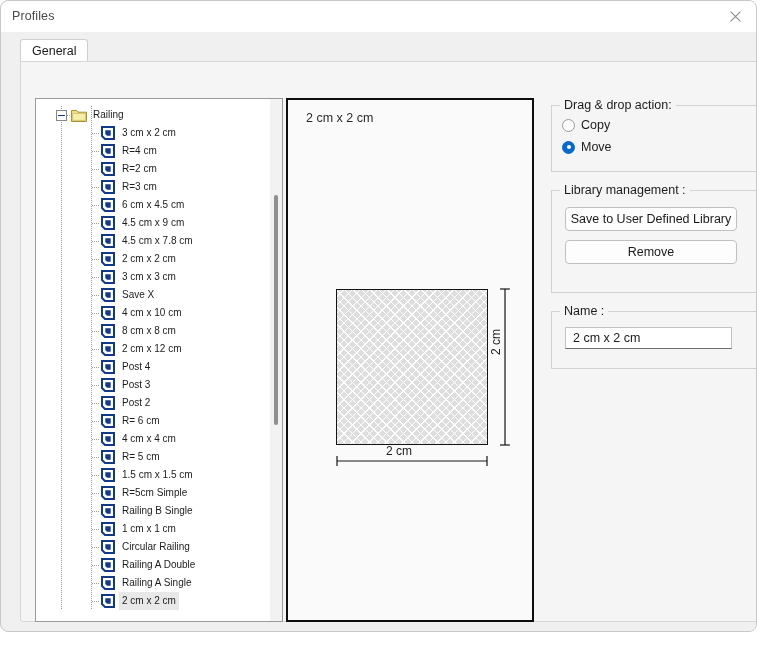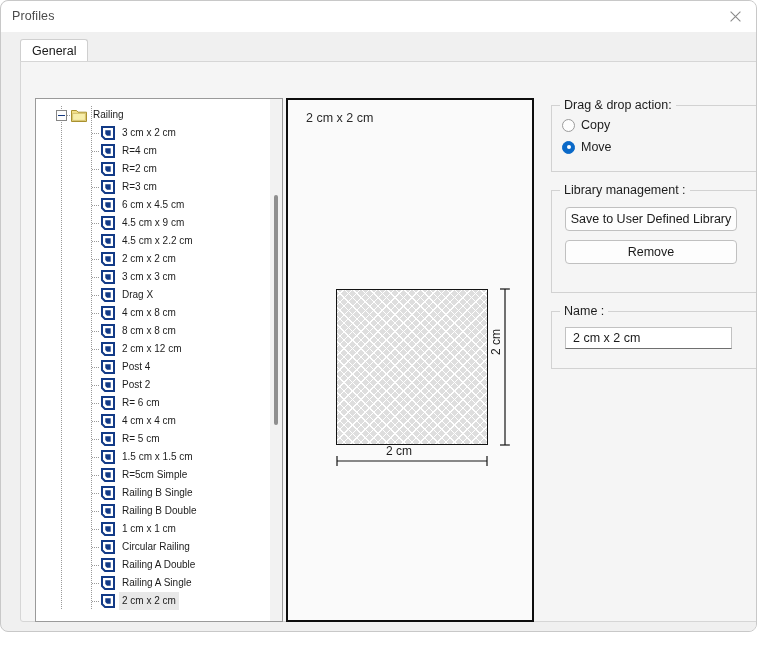--- a/index.html
+++ b/index.html
@@ -396,21 +396,21 @@
                     <path d="M4.3 4.3 H9.7 V9.7 H6 L4.3 8 Z" fill="#123a86"></path>
                   </svg></span>
                 <span class="lbl">4.5 cm x 9 cm</span>
               </div>
               <div class="tree-row row-leaf">
                 <div class="hconn" style="left: 56px; width: 7px;"></div>
                 <span class="leaf-icon"><svg width="14" height="14" viewBox="0 0 14 14">
                     <path d="M1 1 H13 V13 H4 L1 10 Z" fill="#ffffff" stroke="#123a86" stroke-width="2"></path>
                     <path d="M4.3 4.3 H9.7 V9.7 H6 L4.3 8 Z" fill="#123a86"></path>
                   </svg></span>
-                <span class="lbl">4.5 cm x 2.2 cm</span>
+                <span class="lbl">4.5 cm x 7.8 cm</span>
               </div>
               <div class="tree-row row-leaf">
                 <div class="hconn" style="left: 56px; width: 7px;"></div>
                 <span class="leaf-icon"><svg width="14" height="14" viewBox="0 0 14 14">
                     <path d="M1 1 H13 V13 H4 L1 10 Z" fill="#ffffff" stroke="#123a86" stroke-width="2"></path>
                     <path d="M4.3 4.3 H9.7 V9.7 H6 L4.3 8 Z" fill="#123a86"></path>
                   </svg></span>
                 <span class="lbl">2 cm x 2 cm</span>
               </div>
               <div class="tree-row row-leaf">
@@ -420,29 +420,29 @@
                     <path d="M4.3 4.3 H9.7 V9.7 H6 L4.3 8 Z" fill="#123a86"></path>
                   </svg></span>
                 <span class="lbl">3 cm x 3 cm</span>
               </div>
               <div class="tree-row row-leaf">
                 <div class="hconn" style="left: 56px; width: 7px;"></div>
                 <span class="leaf-icon"><svg width="14" height="14" viewBox="0 0 14 14">
                     <path d="M1 1 H13 V13 H4 L1 10 Z" fill="#ffffff" stroke="#123a86" stroke-width="2"></path>
                     <path d="M4.3 4.3 H9.7 V9.7 H6 L4.3 8 Z" fill="#123a86"></path>
                   </svg></span>
-                <span class="lbl">Drag X</span>
-              </div>
-              <div class="tree-row row-leaf">
-                <div class="hconn" style="left: 56px; width: 7px;"></div>
-                <span class="leaf-icon"><svg width="14" height="14" viewBox="0 0 14 14">
-                    <path d="M1 1 H13 V13 H4 L1 10 Z" fill="#ffffff" stroke="#123a86" stroke-width="2"></path>
-                    <path d="M4.3 4.3 H9.7 V9.7 H6 L4.3 8 Z" fill="#123a86"></path>
-                  </svg></span>
-                <span class="lbl">4 cm x 8 cm</span>
+                <span class="lbl">Save X</span>
+              </div>
+              <div class="tree-row row-leaf">
+                <div class="hconn" style="left: 56px; width: 7px;"></div>
+                <span class="leaf-icon"><svg width="14" height="14" viewBox="0 0 14 14">
+                    <path d="M1 1 H13 V13 H4 L1 10 Z" fill="#ffffff" stroke="#123a86" stroke-width="2"></path>
+                    <path d="M4.3 4.3 H9.7 V9.7 H6 L4.3 8 Z" fill="#123a86"></path>
+                  </svg></span>
+                <span class="lbl">4 cm x 10 cm</span>
               </div>
               <div class="tree-row row-leaf">
                 <div class="hconn" style="left: 56px; width: 7px;"></div>
                 <span class="leaf-icon"><svg width="14" height="14" viewBox="0 0 14 14">
                     <path d="M1 1 H13 V13 H4 L1 10 Z" fill="#ffffff" stroke="#123a86" stroke-width="2"></path>
                     <path d="M4.3 4.3 H9.7 V9.7 H6 L4.3 8 Z" fill="#123a86"></path>
                   </svg></span>
                 <span class="lbl">8 cm x 8 cm</span>
               </div>
               <div class="tree-row row-leaf">
@@ -460,20 +460,28 @@
                     <path d="M4.3 4.3 H9.7 V9.7 H6 L4.3 8 Z" fill="#123a86"></path>
                   </svg></span>
                 <span class="lbl">Post 4</span>
               </div>
               <div class="tree-row row-leaf">
                 <div class="hconn" style="left: 56px; width: 7px;"></div>
                 <span class="leaf-icon"><svg width="14" height="14" viewBox="0 0 14 14">
                     <path d="M1 1 H13 V13 H4 L1 10 Z" fill="#ffffff" stroke="#123a86" stroke-width="2"></path>
                     <path d="M4.3 4.3 H9.7 V9.7 H6 L4.3 8 Z" fill="#123a86"></path>
                   </svg></span>
+                <span class="lbl">Post 3</span>
+              </div>
+              <div class="tree-row row-leaf">
+                <div class="hconn" style="left: 56px; width: 7px;"></div>
+                <span class="leaf-icon"><svg width="14" height="14" viewBox="0 0 14 14">
+                    <path d="M1 1 H13 V13 H4 L1 10 Z" fill="#ffffff" stroke="#123a86" stroke-width="2"></path>
+                    <path d="M4.3 4.3 H9.7 V9.7 H6 L4.3 8 Z" fill="#123a86"></path>
+                  </svg></span>
                 <span class="lbl">Post 2</span>
               </div>
               <div class="tree-row row-leaf">
                 <div class="hconn" style="left: 56px; width: 7px;"></div>
                 <span class="leaf-icon"><svg width="14" height="14" viewBox="0 0 14 14">
                     <path d="M1 1 H13 V13 H4 L1 10 Z" fill="#ffffff" stroke="#123a86" stroke-width="2"></path>
                     <path d="M4.3 4.3 H9.7 V9.7 H6 L4.3 8 Z" fill="#123a86"></path>
                   </svg></span>
                 <span class="lbl">R= 6 cm</span>
               </div>
@@ -509,28 +517,20 @@
                   </svg></span>
                 <span class="lbl">R=5cm Simple</span>
               </div>
               <div class="tree-row row-leaf">
                 <div class="hconn" style="left: 56px; width: 7px;"></div>
                 <span class="leaf-icon"><svg width="14" height="14" viewBox="0 0 14 14">
                     <path d="M1 1 H13 V13 H4 L1 10 Z" fill="#ffffff" stroke="#123a86" stroke-width="2"></path>
                     <path d="M4.3 4.3 H9.7 V9.7 H6 L4.3 8 Z" fill="#123a86"></path>
                   </svg></span>
                 <span class="lbl">Railing B Single</span>
-              </div>
-              <div class="tree-row row-leaf">
-                <div class="hconn" style="left: 56px; width: 7px;"></div>
-                <span class="leaf-icon"><svg width="14" height="14" viewBox="0 0 14 14">
-                    <path d="M1 1 H13 V13 H4 L1 10 Z" fill="#ffffff" stroke="#123a86" stroke-width="2"></path>
-                    <path d="M4.3 4.3 H9.7 V9.7 H6 L4.3 8 Z" fill="#123a86"></path>
-                  </svg></span>
-                <span class="lbl">Railing B Double</span>
               </div>
               <div class="tree-row row-leaf">
                 <div class="hconn" style="left: 56px; width: 7px;"></div>
                 <span class="leaf-icon"><svg width="14" height="14" viewBox="0 0 14 14">
                     <path d="M1 1 H13 V13 H4 L1 10 Z" fill="#ffffff" stroke="#123a86" stroke-width="2"></path>
                     <path d="M4.3 4.3 H9.7 V9.7 H6 L4.3 8 Z" fill="#123a86"></path>
                   </svg></span>
                 <span class="lbl">1 cm x 1 cm</span>
               </div>
               <div class="tree-row row-leaf">

